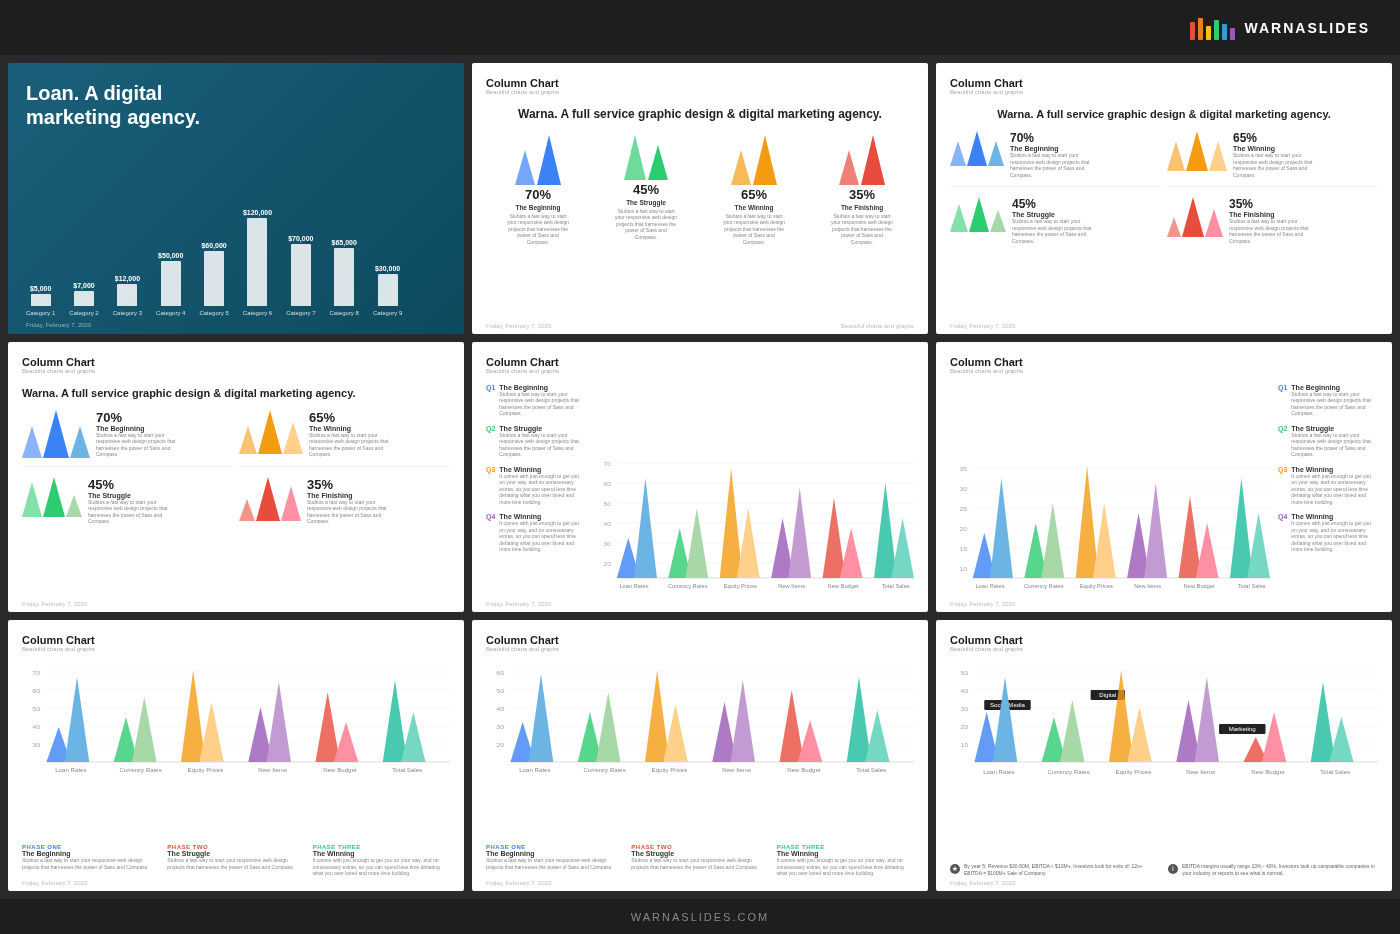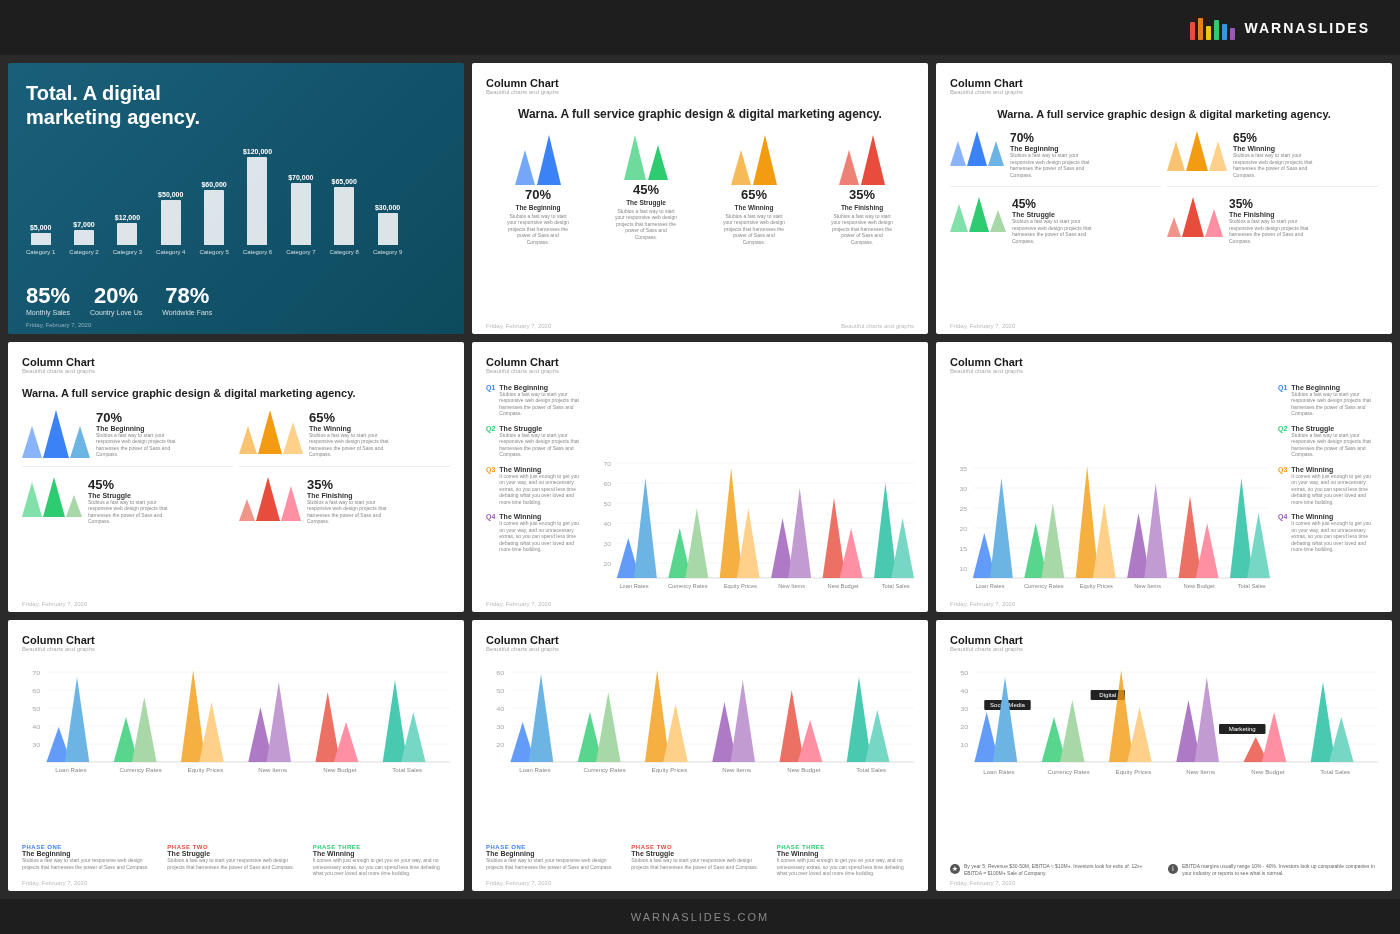--- a/index.html
+++ b/index.html
@@ -213,21 +213,21 @@
 </div>
 
 <div class="footer">
   <span class="footer-text">WARNASLIDES.COM</span>
 </div>
 
 <div class="slides-grid">
 
   <div class="slide slide-1">
     <div style="position:relative;">
-      <div class="slide-1-title">Total. A digital marketing agency.</div>
+      <div class="slide-1-title">Loan. A digital marketing agency.</div>
     </div>
     <div class="slide-1-bars">
       <div class="bar-group">
         <div class="bar-label-top">$5,000</div>
         <div class="bar-col" style="height:12px;"></div>
         <div class="bar-label-bottom">Category 1</div>
       </div>
       <div class="bar-group">
         <div class="bar-label-top">$7,000</div>
         <div class="bar-col" style="height:15px;"></div>
@@ -260,34 +260,20 @@
       </div>
       <div class="bar-group">
         <div class="bar-label-top">$65,000</div>
         <div class="bar-col" style="height:58px;"></div>
         <div class="bar-label-bottom">Category 8</div>
       </div>
       <div class="bar-group">
         <div class="bar-label-top">$30,000</div>
         <div class="bar-col" style="height:32px;"></div>
         <div class="bar-label-bottom">Category 9</div>
-      </div>
-    </div>
-    <div class="slide-1-stats">
-      <div class="stat-item">
-        <div class="stat-percent">85%</div>
-        <div class="stat-label">Monthly Sales</div>
-      </div>
-      <div class="stat-item">
-        <div class="stat-percent">20%</div>
-        <div class="stat-label">Country Love Us</div>
-      </div>
-      <div class="stat-item">
-        <div class="stat-percent">78%</div>
-        <div class="stat-label">Worldwide Fans</div>
       </div>
     </div>
     <div class="slide-1-date">Friday, February 7, 2020</div>
   </div>
 
   <div class="slide slide-standard" style="position:relative;">
     <div class="slide-header">
       <div class="slide-title-main">Column Chart</div>
       <div class="slide-subtitle-small">Beautiful charts and graphs</div>
     </div>

